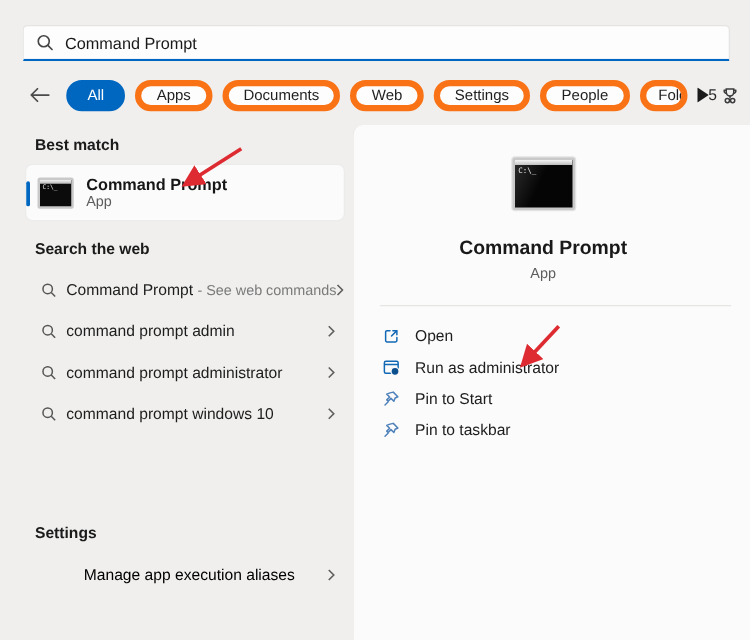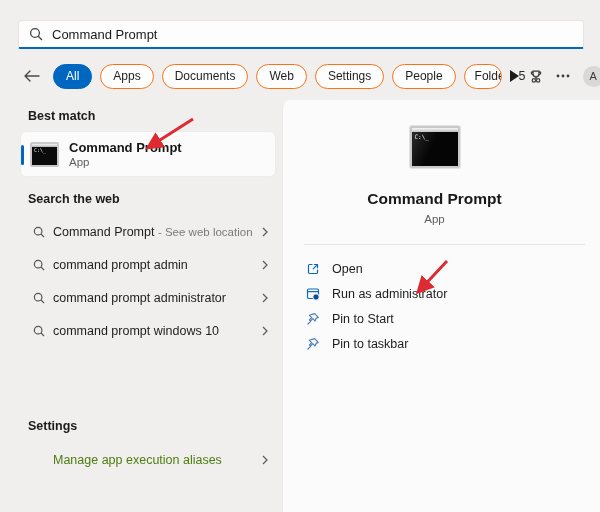--- a/index.html
+++ b/index.html
@@ -18,21 +18,21 @@
   .searchbar{position:absolute;left:18px;top:20px;width:544px;height:26px;
     background:#fdfdfd;border:1px solid #e5e4e3;border-bottom:2px solid var(--accent);
     border-radius:4px 4px 2px 2px;display:flex;align-items:center;gap:9px;padding:0 10px;}
   .searchbar .q{font-size:13px;color:#1a1a1a;}
 
   
   .tabsrow{position:absolute;left:24px;right:16px;top:62px;height:28px;display:flex;align-items:center;}
   .backbtn{width:16px;height:16px;margin-right:13px;display:flex;align-items:center;cursor:pointer;}
   .pills{display:flex;align-items:center;gap:8px;}
   .pill{height:25px;display:flex;align-items:center;padding:0 12px;border-radius:13px;
-    background:#fdfdfd;border:1px solid #f97316;font-size:12px;color:#1f1f1f;white-space:nowrap;box-sizing:border-box;}
+    background:#fdfdfd;border:5px solid #f97316;font-size:12px;color:#1f1f1f;white-space:nowrap;box-sizing:border-box;}
   .pill.active{background:var(--accent);border-color:var(--accent);color:#fff;}
   .pill.clipped{width:38px;padding:0 0 0 10px;overflow:hidden;justify-content:flex-start;}
   .playbtn{margin-left:7px;display:flex;align-items:center;cursor:pointer;}
   .tr-group{margin-left:auto;display:flex;align-items:center;gap:13px;}
   .rewards{display:flex;align-items:center;gap:3px;font-size:12.5px;color:#2b2b2b;}
   .dots{display:flex;align-items:center;}
   .avatar{width:21px;height:21px;border-radius:50%;background:#d9d8d7;display:flex;align-items:center;justify-content:center;
     font-size:11px;color:#3a3a3a;}
 
   
@@ -50,21 +50,21 @@
   .cmdicon-sm .c{position:absolute;top:4px;left:2px;font-family:"DejaVu Sans Mono",monospace;font-size:5px;line-height:5px;color:#e8e8e8;}
 
   .rows{position:absolute;left:20px;top:215px;width:256px;}
   .row{height:33px;display:flex;align-items:center;cursor:pointer;}
   .row .mag{margin-left:13px;flex:0 0 auto;display:flex;}
   .row .txt{margin-left:8px;font-size:12.5px;color:#1d1d1d;white-space:nowrap;}
   .row .txt b{font-weight:normal;}
   .row .muted{color:#7a7a7a;font-size:11.5px;}
   .row .chev{margin-left:auto;margin-right:8px;display:flex;}
   .settings-row{position:absolute;left:20px;top:443px;width:256px;height:33px;display:flex;align-items:center;cursor:pointer;}
-  .settings-row .txt{margin-left:33px;font-size:12.5px;color:#4d7c0f;}
+  .settings-row .txt{margin-left:47px;font-size:12.5px;color:#000000;}
   .settings-row .chev{margin-left:auto;margin-right:8px;display:flex;}
 
   
   .preview{position:absolute;left:282px;top:100px;right:0;bottom:0;background:var(--card);
     border-radius:8px 0 0 0;border-left:1px solid #eceae9;box-sizing:border-box;}
   .pv-center{position:absolute;left:0;right:14px;top:0;display:flex;flex-direction:column;align-items:center;}
   .cmdicon-lg{width:46px;height:38px;margin-top:26px;background:#050505;border:2px solid #c9c9c9;border-radius:2px;
     position:relative;overflow:hidden;box-shadow:0 0 0 1px #e3e3e3;}
   .cmdicon-lg .bar{position:absolute;top:0;left:0;right:0;height:4px;background:linear-gradient(#f5f5f5,#bdbdbd);}
   .cmdicon-lg .c{position:absolute;top:6px;left:3px;font-family:"DejaVu Sans Mono",monospace;font-size:6px;line-height:6px;color:#ededed;}
@@ -156,21 +156,21 @@
   <div class="heading" style="top:192px;">Search the web</div>
 
   <div class="rows">
     <div class="row">
       <span class="mag">
           <svg width="12" height="12" viewBox="0 0 14 14">
             <circle cx="6" cy="6" r="4.4" fill="none" stroke="#555" stroke-width="1.4"></circle>
             <line x1="9.3" y1="9.3" x2="13" y2="13" stroke="#555" stroke-width="1.4"></line>
           </svg>
         </span>
-      <span class="txt"><span>Command Prompt</span> <span class="muted">- See web location</span></span>
+      <span class="txt"><span>Command Prompt</span> <span class="muted">- See web commands</span></span>
       <span class="chev">
           <svg width="6" height="10" viewBox="0 0 6 10">
             <path d="M1 1l4 4-4 4" fill="none" stroke="#5f5f5f" stroke-width="1.3"></path>
           </svg>
         </span>
     </div>
     <div class="row">
       <span class="mag">
           <svg width="12" height="12" viewBox="0 0 14 14">
             <circle cx="6" cy="6" r="4.4" fill="none" stroke="#555" stroke-width="1.4"></circle>

